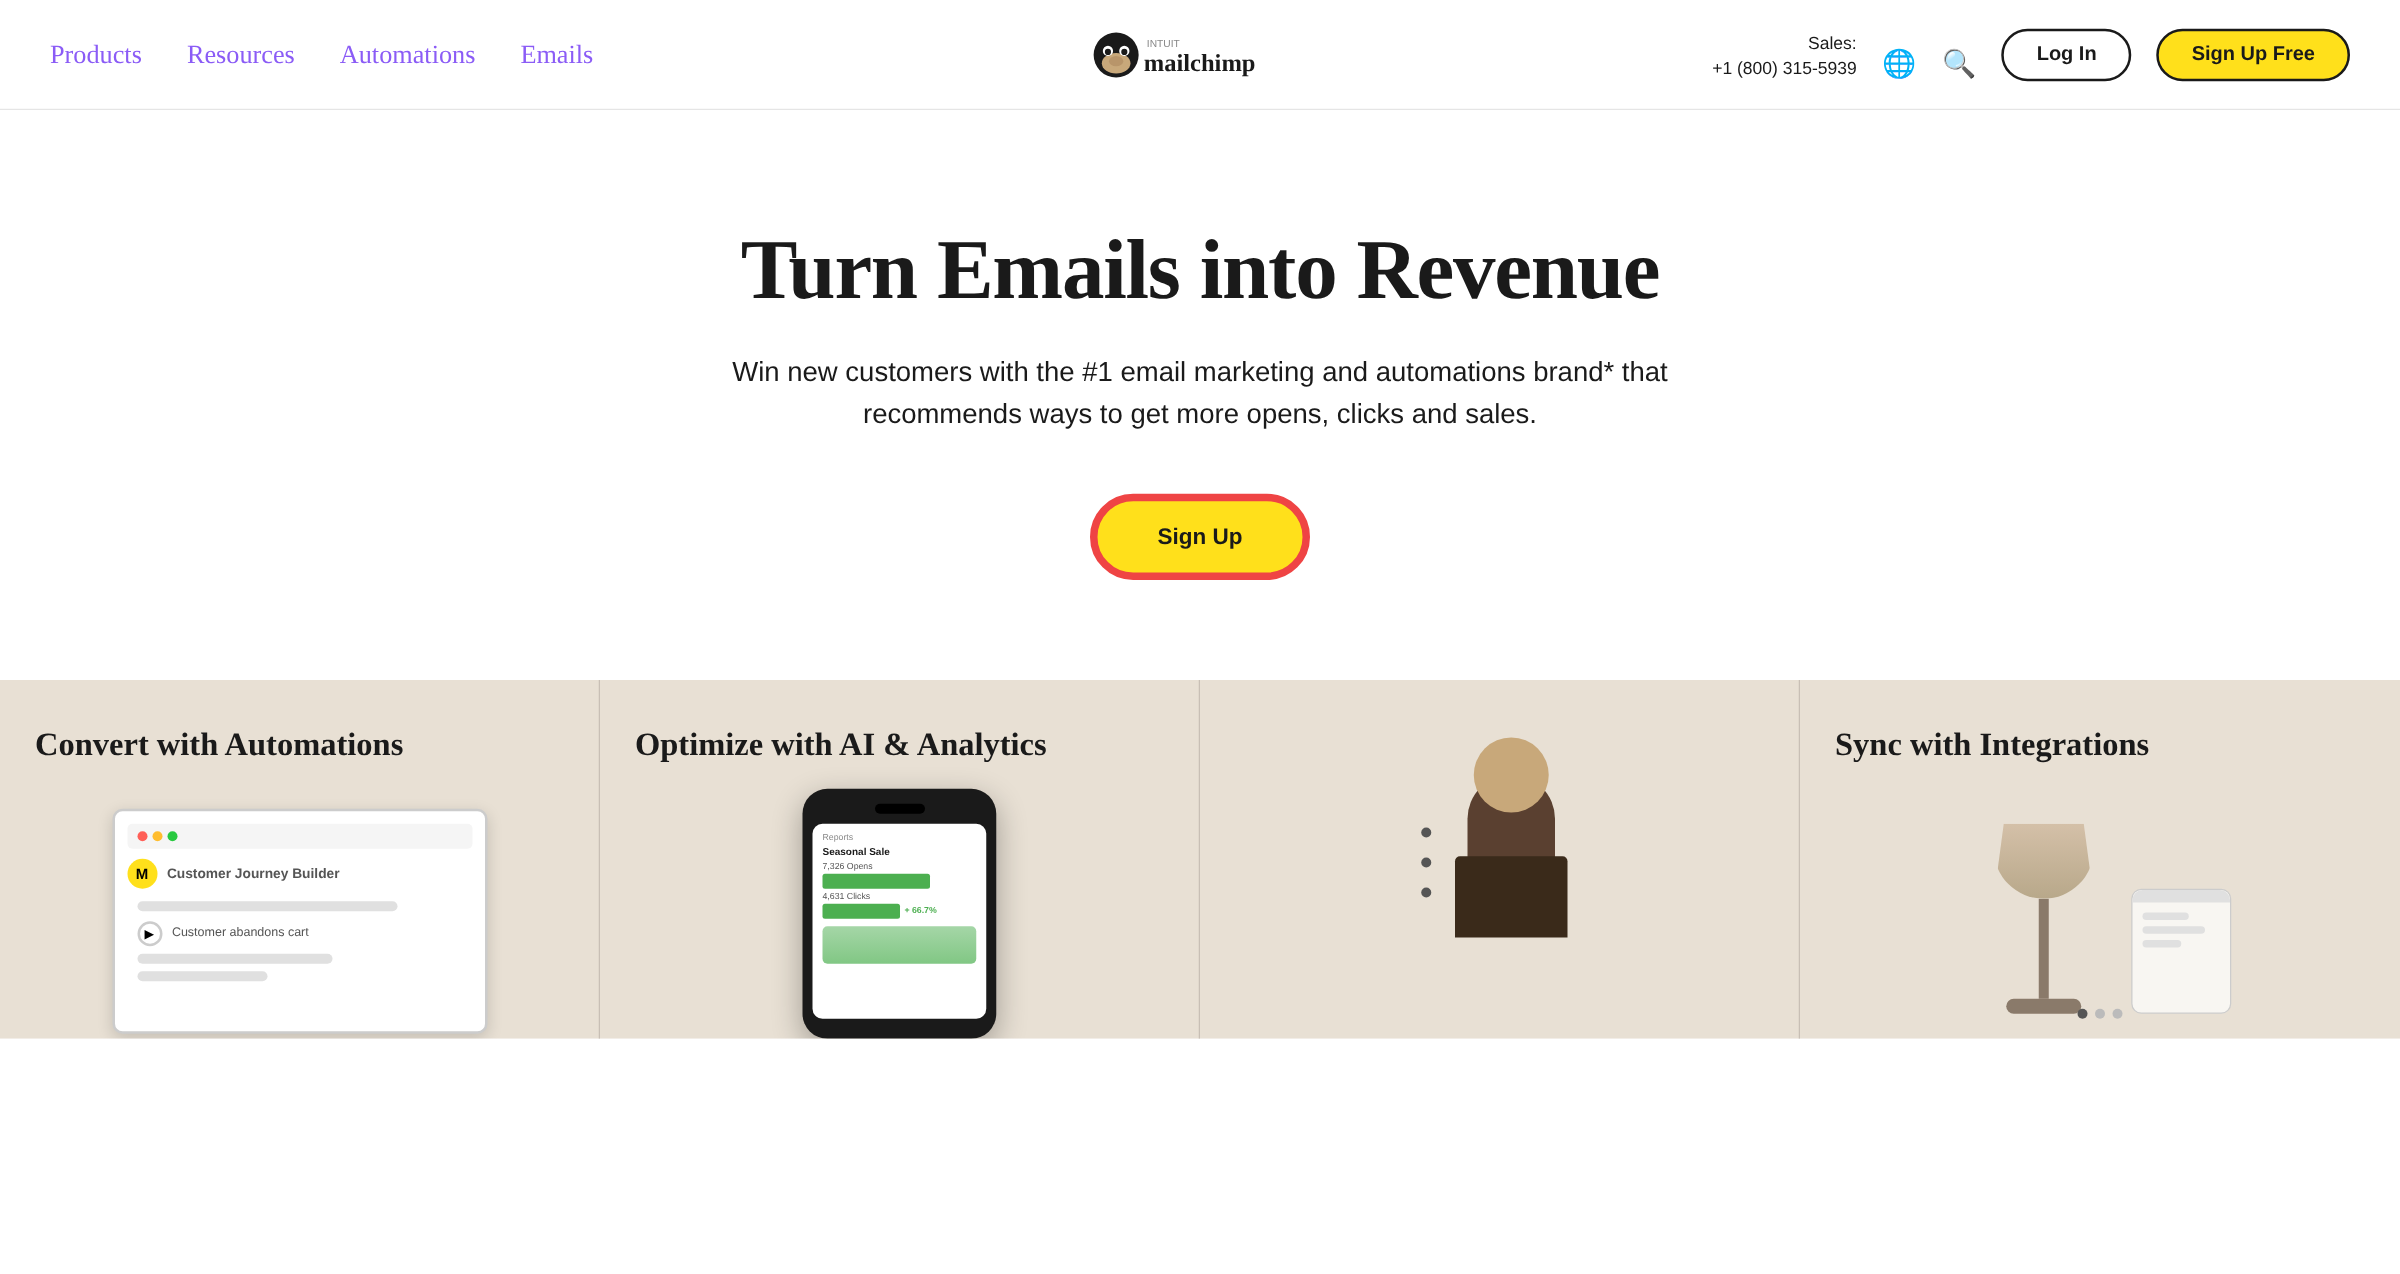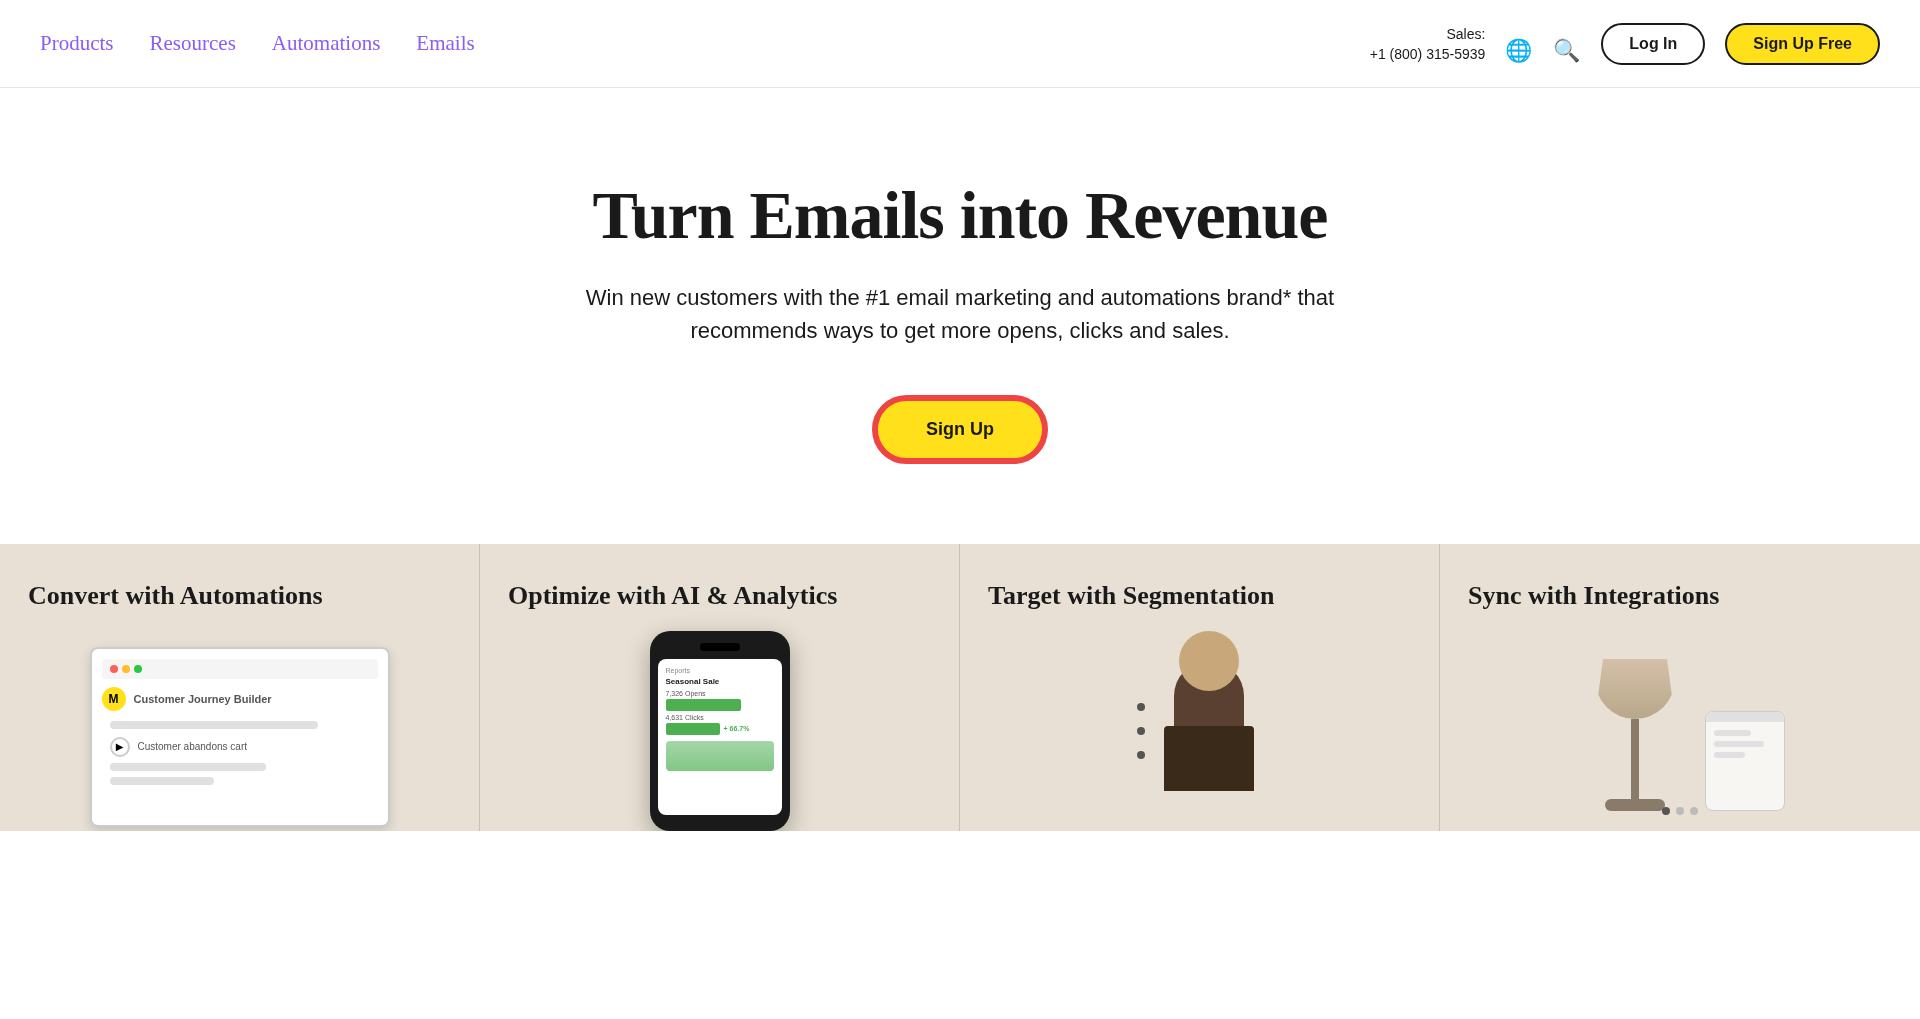--- a/index.html
+++ b/index.html
@@ -200,21 +200,21 @@
       align-items: center;
       gap: 8px;
       margin-bottom: 6px;
     }
     .mock-line {
       height: 8px;
       background: #e0e0e0;
       border-radius: 4px;
     }
     .mock-phone {
-      width: 140px;
+      width: 155px;
       height: 200px;
       background: #1a1a1a;
       border-radius: 20px;
       padding: 12px 8px;
       position: relative;
       box-shadow: 0 8px 24px rgba(0,0,0,0.3);
       overflow: hidden;
     }
     .mock-phone-notch {
       width: 40px;
@@ -307,20 +307,36 @@
 <body>
 
 <nav>
   <div class="nav-left">
     <a class="nav-item">Products</a>
     <a class="nav-item">Resources</a>
     <a class="nav-item">Automations</a>
     <a class="nav-item">Emails</a>
   </div>
 
+  <div class="nav-logo">
+    <svg class="logo-svg" viewBox="0 0 220 60" xmlns="http://www.w3.org/2000/svg">
+
+      <circle cx="28" cy="30" r="22" fill="#1a1a1a"></circle>
+      <ellipse cx="28" cy="38" rx="14" ry="10" fill="#c8a87a"></ellipse>
+      <circle cx="20" cy="26" r="5" fill="#fff"></circle>
+      <circle cx="36" cy="26" r="5" fill="#fff"></circle>
+      <circle cx="20" cy="27" r="3" fill="#1a1a1a"></circle>
+      <circle cx="36" cy="27" r="3" fill="#1a1a1a"></circle>
+      <ellipse cx="28" cy="36" rx="7" ry="5" fill="#b8956a"></ellipse>
+
+      <text x="58" y="22" font-size="10" fill="#888" font-family="Arial" font-weight="500">INTUIT</text>
+
+      <text x="55" y="46" font-size="24" fill="#1a1a1a" font-family="'Georgia', serif" font-weight="700">mailchimp</text>
+    </svg>
+  </div>
 
   <div class="nav-right">
     <div class="sales-info">
       <div class="sales-label">Sales:</div>
       <div class="sales-phone">+1 (800) 315-5939</div>
     </div>
     <div class="globe-icon">🌐</div>
     <div class="search-icon">🔍</div>
     <button class="btn-login">Log In</button>
     <button class="btn-signup-free">Sign Up Free</button>
@@ -378,21 +394,20 @@
             <div class="mock-phone-bar" style="width: 50%;"></div>
             <span class="mock-phone-pct">+ 66.7%</span>
           </div>
           <div style="height: 30px; background: linear-gradient(to top, #81c784, #a5d6a7); border-radius: 4px; margin-top: 6px;"></div>
         </div>
       </div>
     </div>
   </div>
 
   <div class="feature-card">
-    <h2 class="feature-title">Target with Segmentation</h2>
     <div class="feature-image-area">
 
       <div style="display:flex; align-items:flex-end; gap:8px;">
         <div style="width:10px; height:120px; display:flex; flex-direction:column; gap:16px; align-items:center; justify-content:center;">
           <div style="width:8px; height:8px; border-radius:50%; background:#555;"></div>
           <div style="width:8px; height:8px; border-radius:50%; background:#555;"></div>
           <div style="width:8px; height:8px; border-radius:50%; background:#555;"></div>
         </div>
         <div style="position:relative; width:110px; height:160px; display:flex; align-items:flex-end; justify-content:center;">
 

